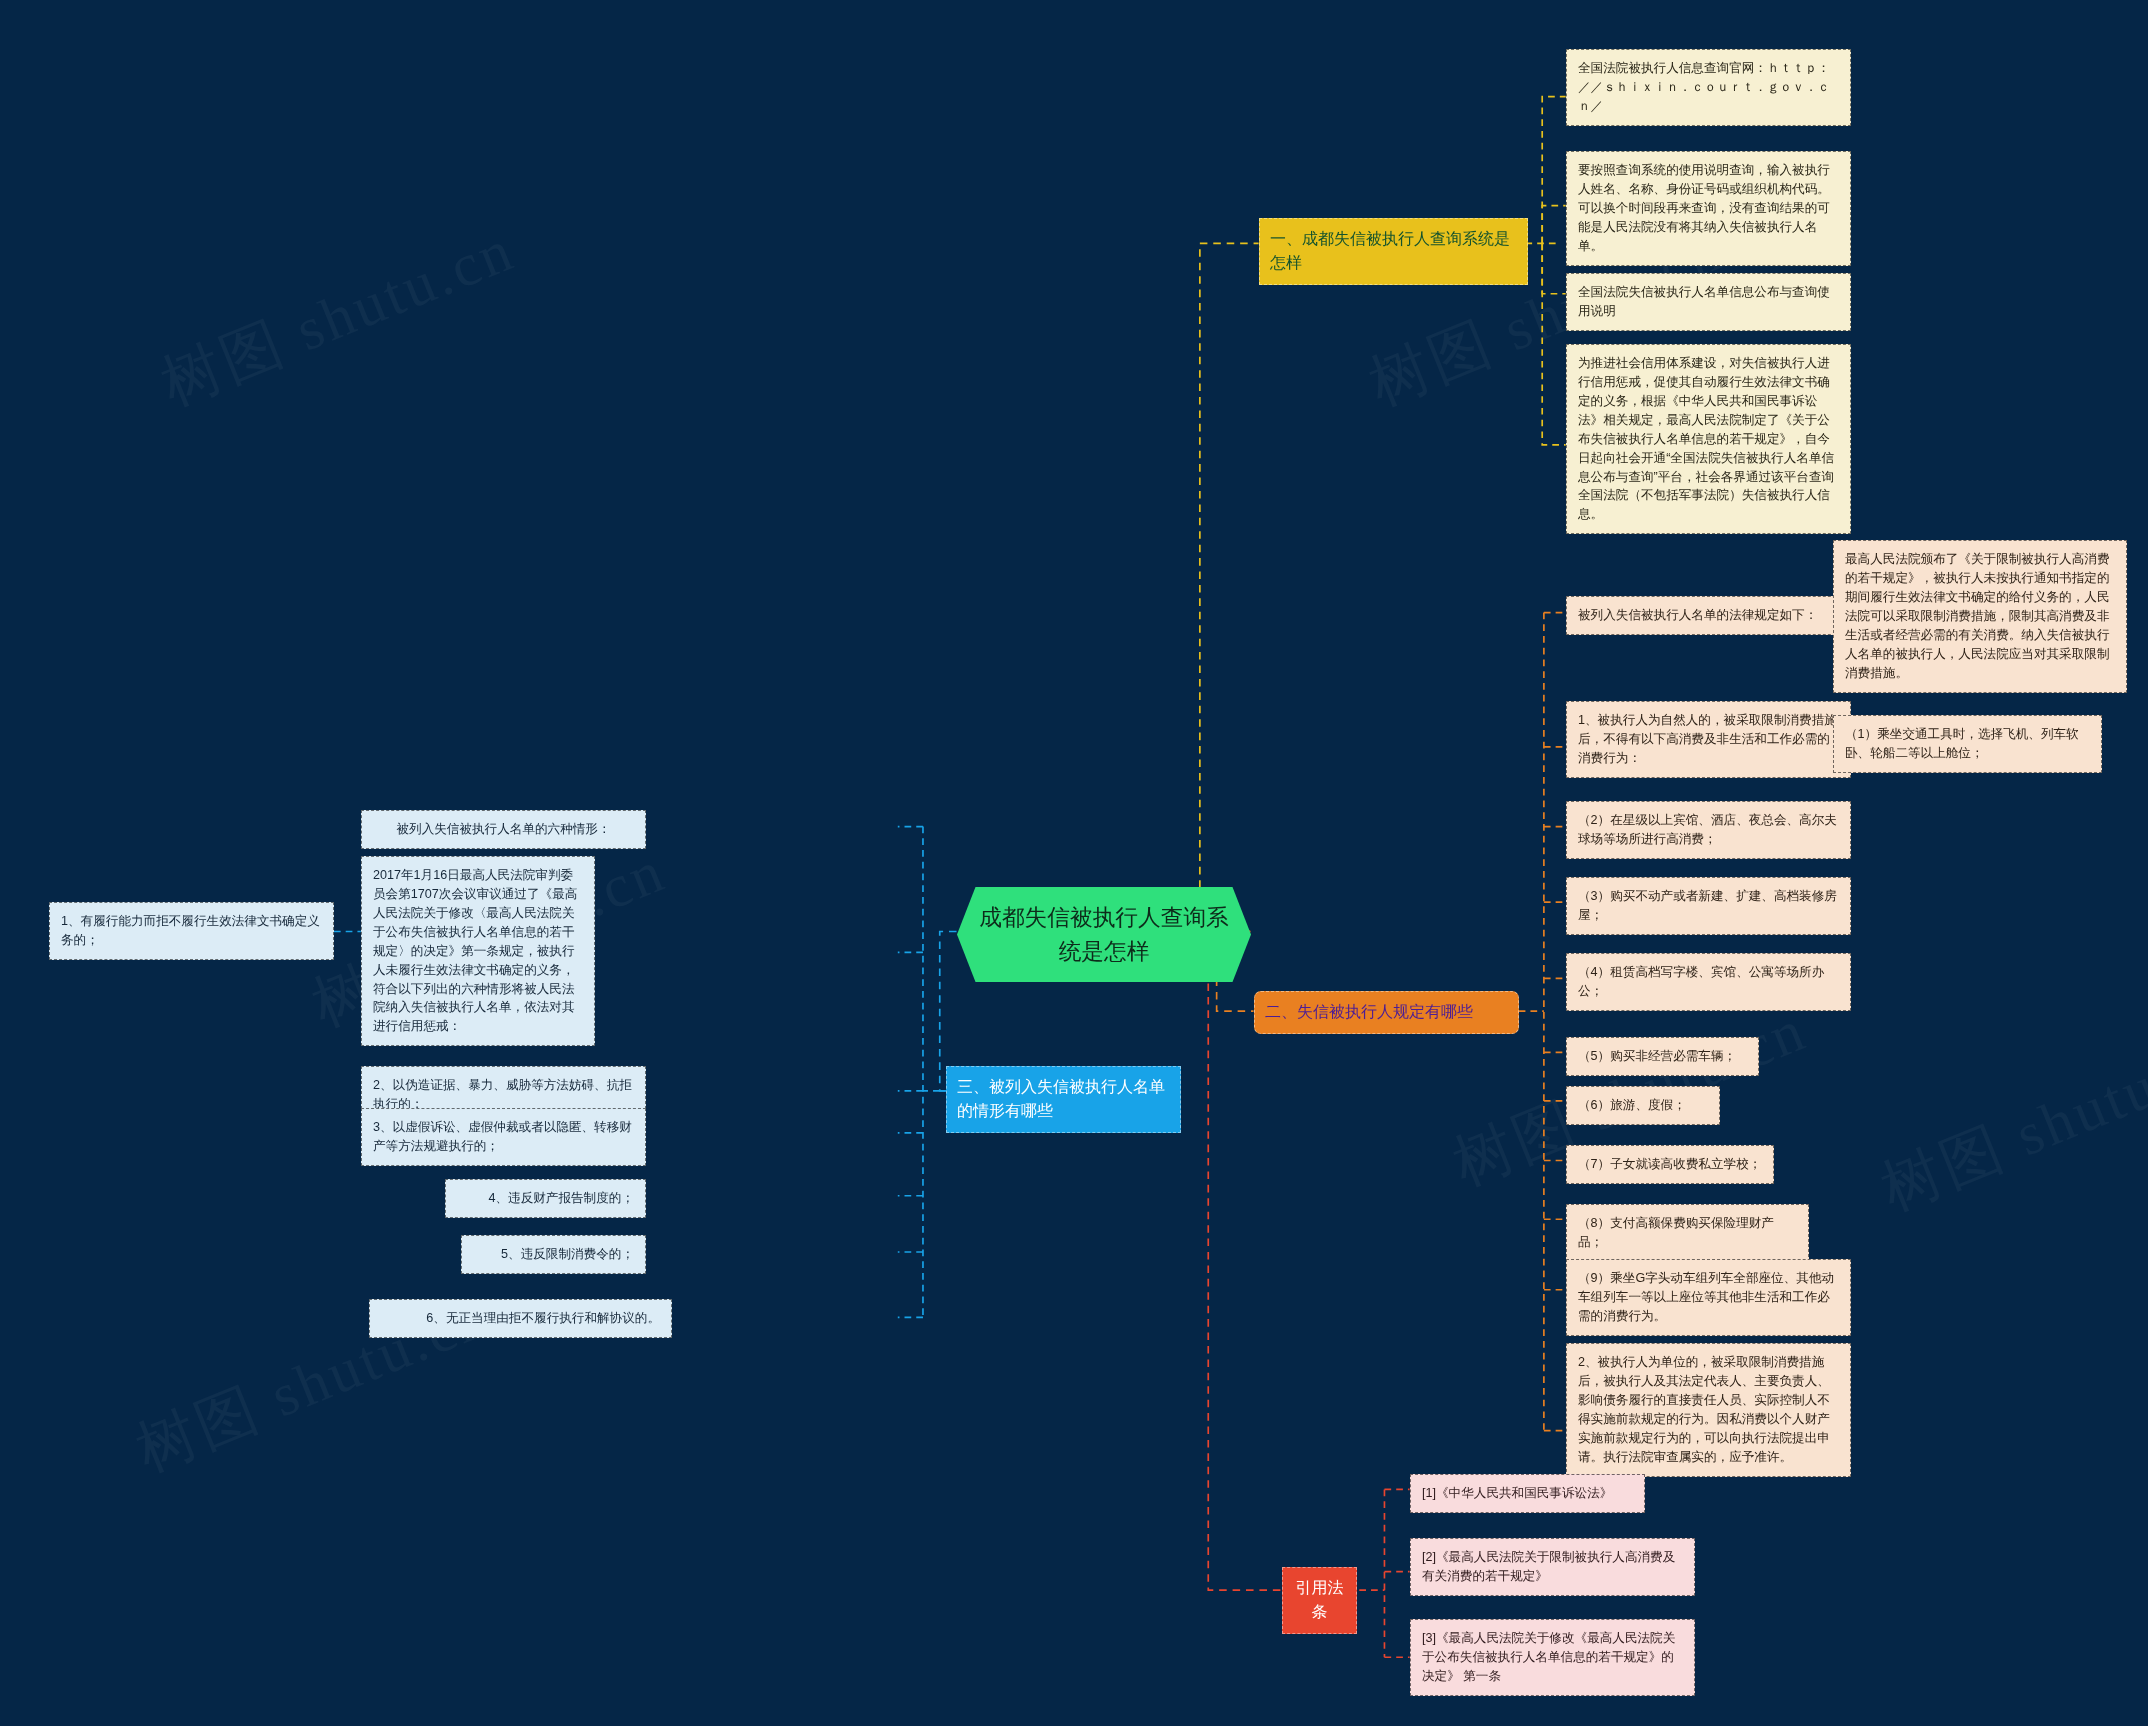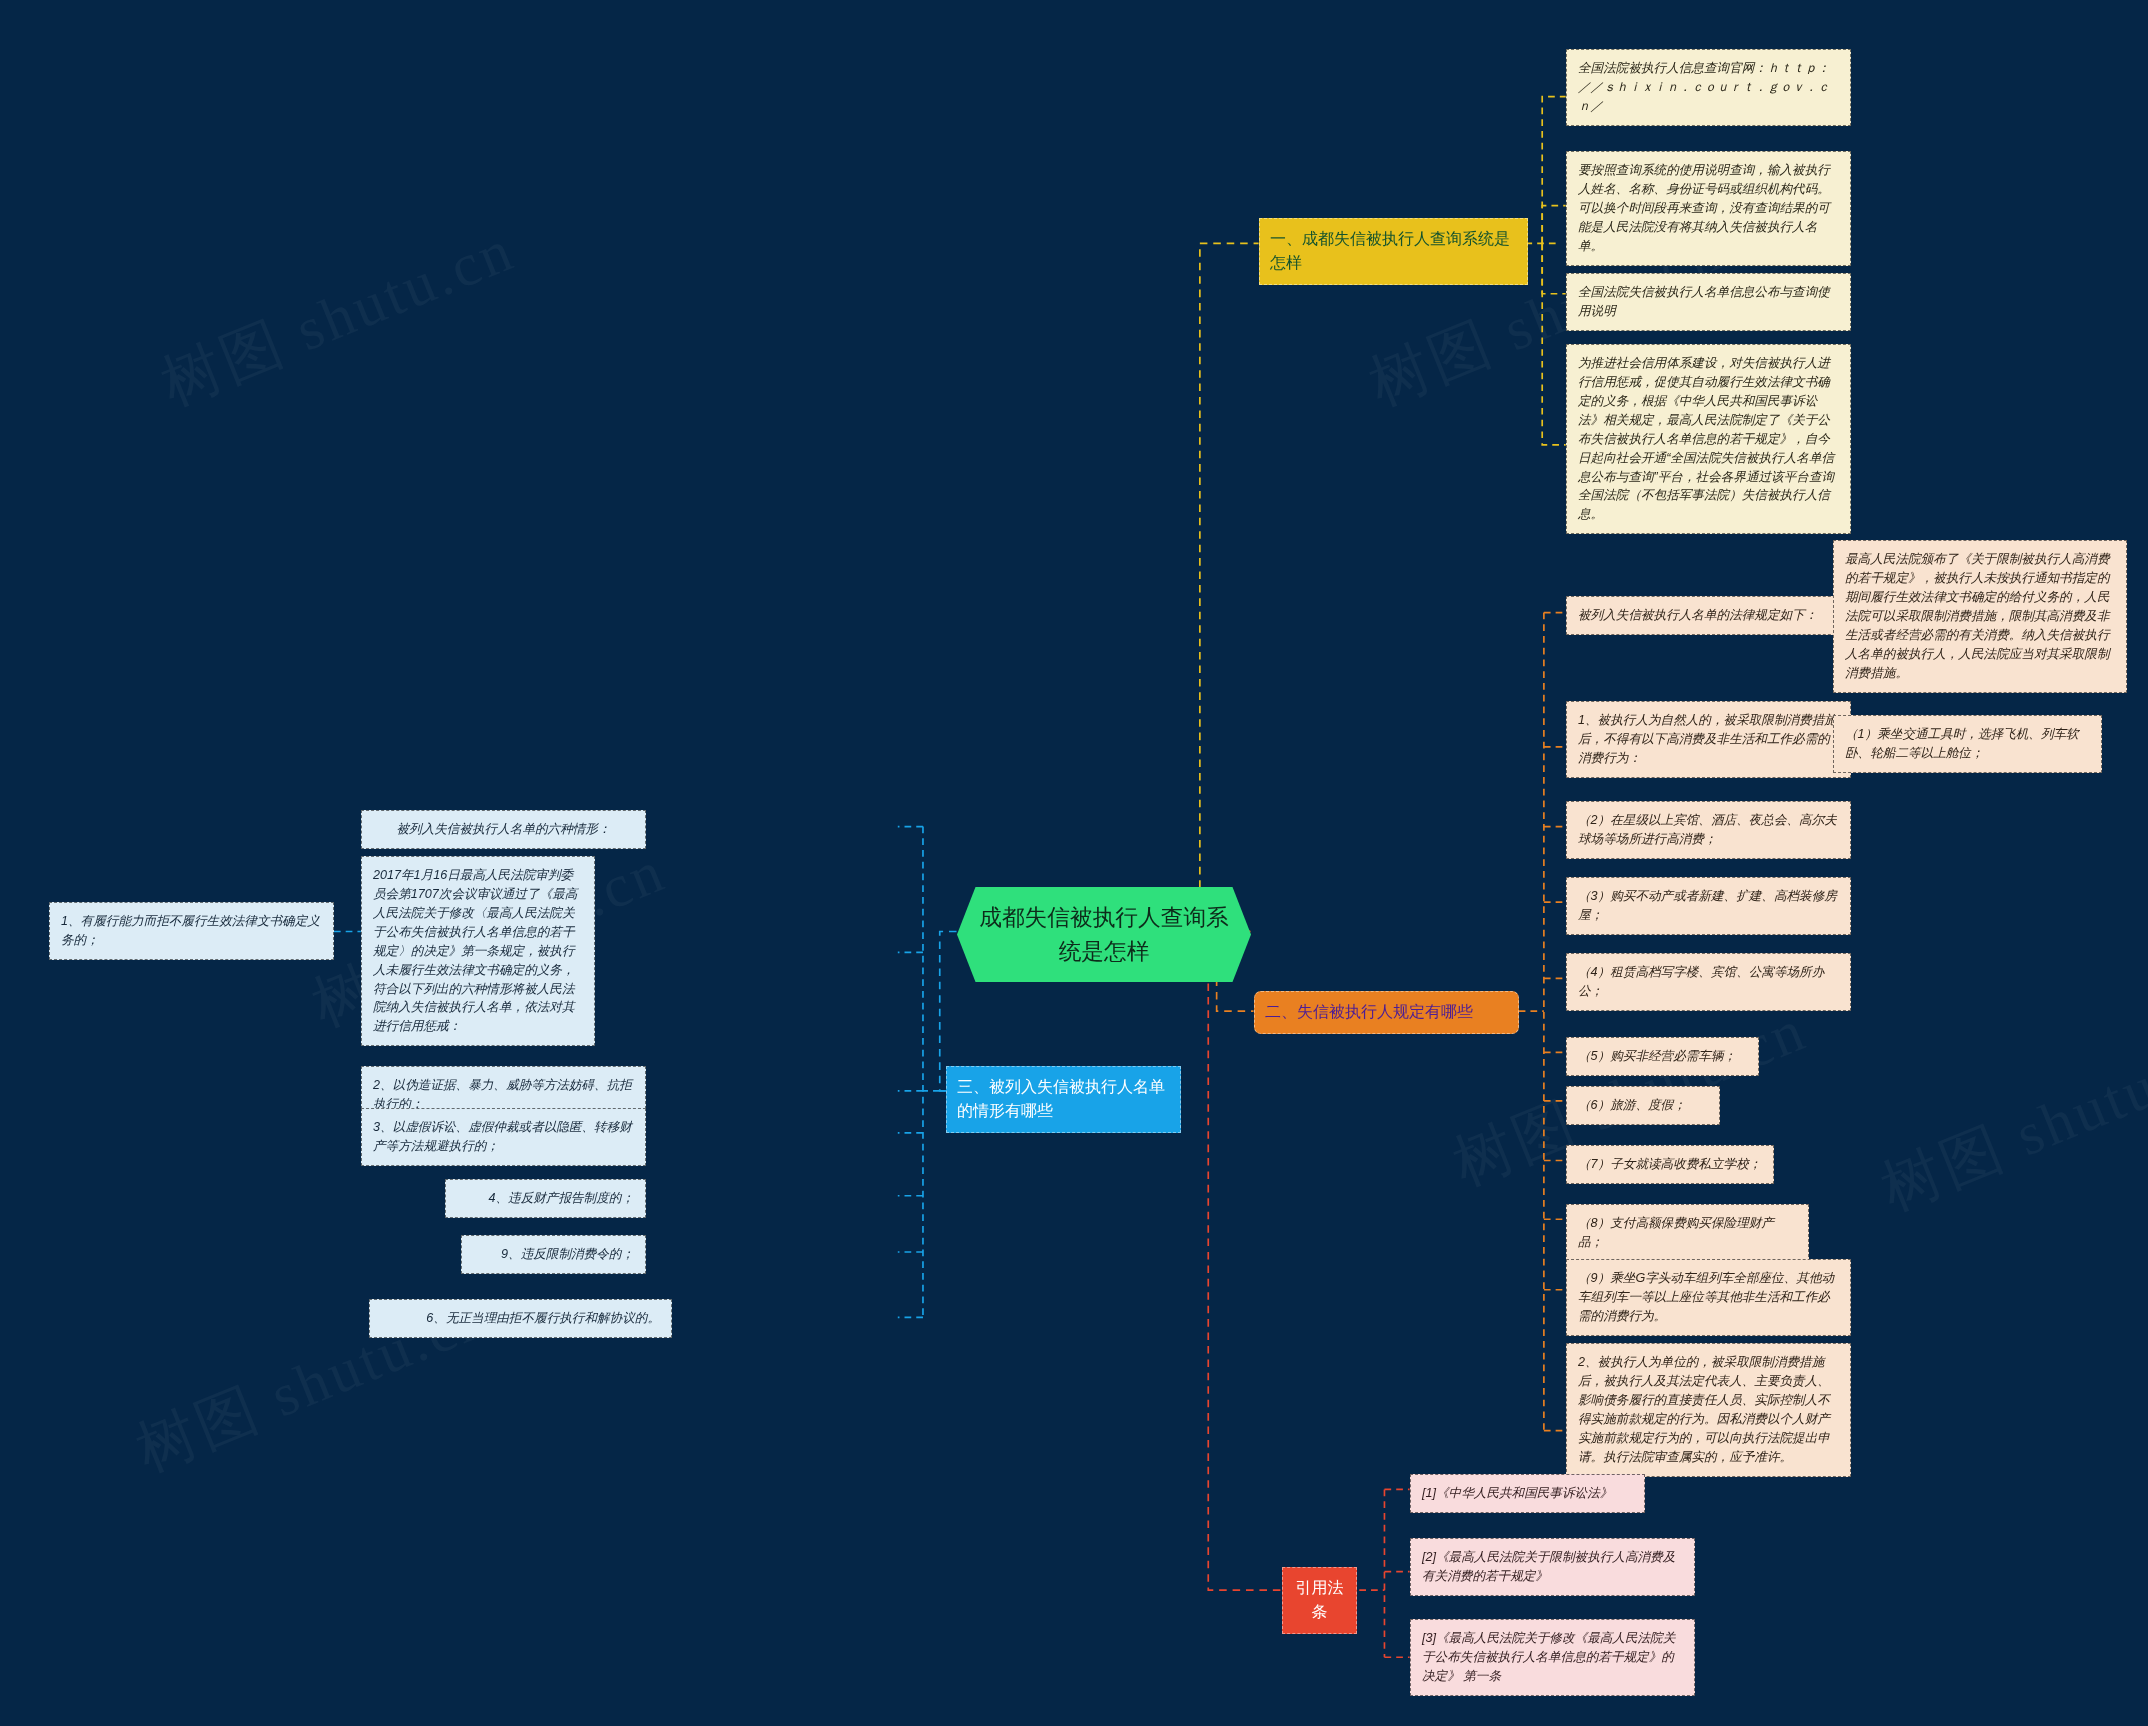--- a/index.html
+++ b/index.html
@@ -52,21 +52,20 @@
   .chip-yellow{background:#e8c11c;color:#14532d;}
   .chip-orange{background:#e98021;color:#4c1d95;border-radius:7px;}
   .chip-blue{background:#18a3e8;color:#ffffff;}
   .chip-red{background:#e8452f;color:#ffffff;text-align:center;}
 
   
   .card{
     font-size:12.6px;
     padding:9.2px 11px;
     border:0.8px dashed rgba(0,0,0,.55);
-    font-style:italic;
   }
   .c-cream{background:#f7f0d2;color:#2a2618;}
   .c-peach{background:#f9e3d0;color:#2f2318;}
   .c-ice  {background:#dcecf6;color:#16283a;}
   .c-pink {background:#f9dcdd;color:#2f1a1c;}
   .card.right-al{text-align:right;}
   .card.center-al{text-align:center;}
   .mono-url{font-family:"DejaVu Sans Mono","Liberation Mono",monospace;}
 </style>
 </head>
@@ -183,21 +182,21 @@
   <div class="node card c-ice" style="left:361px;top:856px;width:234px;">2017年1月16日最高人民法院审判委员会第1707次会议审议通过了《最高人民法院关于修改〈最高人民法院关于公布失信被执行人名单信息的若干规定〉的决定》第一条规定，被执行人未履行生效法律文书确定的义务，符合以下列出的六种情形将被人民法院纳入失信被执行人名单，依法对其进行信用惩戒：</div>
 
   <div class="node card c-ice" style="left:49px;top:902px;width:285px;">1、有履行能力而拒不履行生效法律文书确定义务的；</div>
 
   <div class="node card c-ice" style="left:361px;top:1066px;width:285px;">2、以伪造证据、暴力、威胁等方法妨碍、抗拒执行的；</div>
 
   <div class="node card c-ice" style="left:361px;top:1108px;width:285px;">3、以虚假诉讼、虚假仲裁或者以隐匿、转移财产等方法规避执行的；</div>
 
   <div class="node card c-ice right-al" style="left:445px;top:1179px;width:201px;">4、违反财产报告制度的；</div>
 
-  <div class="node card c-ice right-al" style="left:461px;top:1235px;width:185px;">9、违反限制消费令的；</div>
+  <div class="node card c-ice right-al" style="left:461px;top:1235px;width:185px;">5、违反限制消费令的；</div>
 
   <div class="node card c-ice right-al" style="left:369px;top:1299px;width:303px;">6、无正当理由拒不履行执行和解协议的。</div>
 
   <div class="node chip chip-red" style="left:1282px;top:1567px;width:75px;">引用法条</div>
 
   <div class="node card c-pink" style="left:1410px;top:1474px;width:235px;">[1]《中华人民共和国民事诉讼法》</div>
 
   <div class="node card c-pink" style="left:1410px;top:1538px;width:285px;">[2]《最高人民法院关于限制被执行人高消费及有关消费的若干规定》</div>
 
   <div class="node card c-pink" style="left:1410px;top:1619px;width:285px;">[3]《最高人民法院关于修改《最高人民法院关于公布失信被执行人名单信息的若干规定》的决定》 第一条</div>

